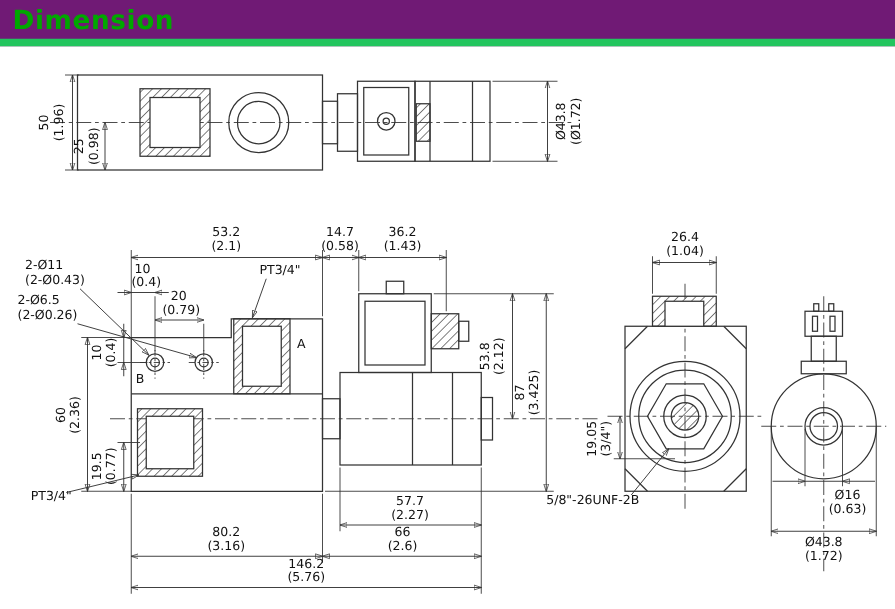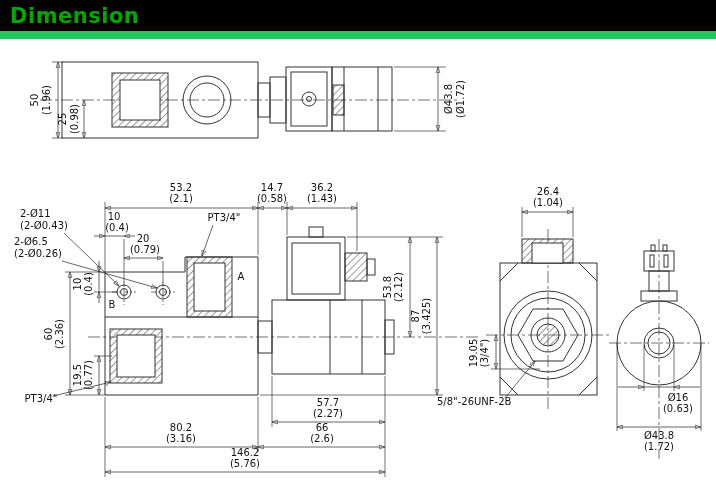--- a/index.html
+++ b/index.html
@@ -1,21 +1,21 @@
 <!DOCTYPE html>
 <html><head>
 <meta charset="utf-8">
 <style>
   html,body { margin:0; padding:0; }
   body {
     width:716px; height:487px; overflow:hidden;
     background:#ffffff;
     font-family:"DejaVu Sans", sans-serif;
   }
-  .header { padding:4px 10px 3px; border-bottom:8px solid #22c55e; background:#000000; }
+  .header { padding:4px 10px 3px; border-bottom:6px solid #22c55e; background:#701a75; }
   .title { color:#00a800; font-size:21px; font-weight:bold; letter-spacing:0.5px; }
   #drawing { display:block; }
   #drawing line, #drawing rect, #drawing circle, #drawing path, #drawing polygon {
     stroke:#333; fill:none; stroke-width:1; vector-effect:none;
   }
   #drawing .hatch { fill:url(#hatchp); }
   #drawing .fillw { fill:#ffffff; }
   #drawing .dim { stroke-width:0.75; }
   #drawing .ext { stroke-width:0.7; }
   #drawing .ldr { stroke-width:0.75; }

